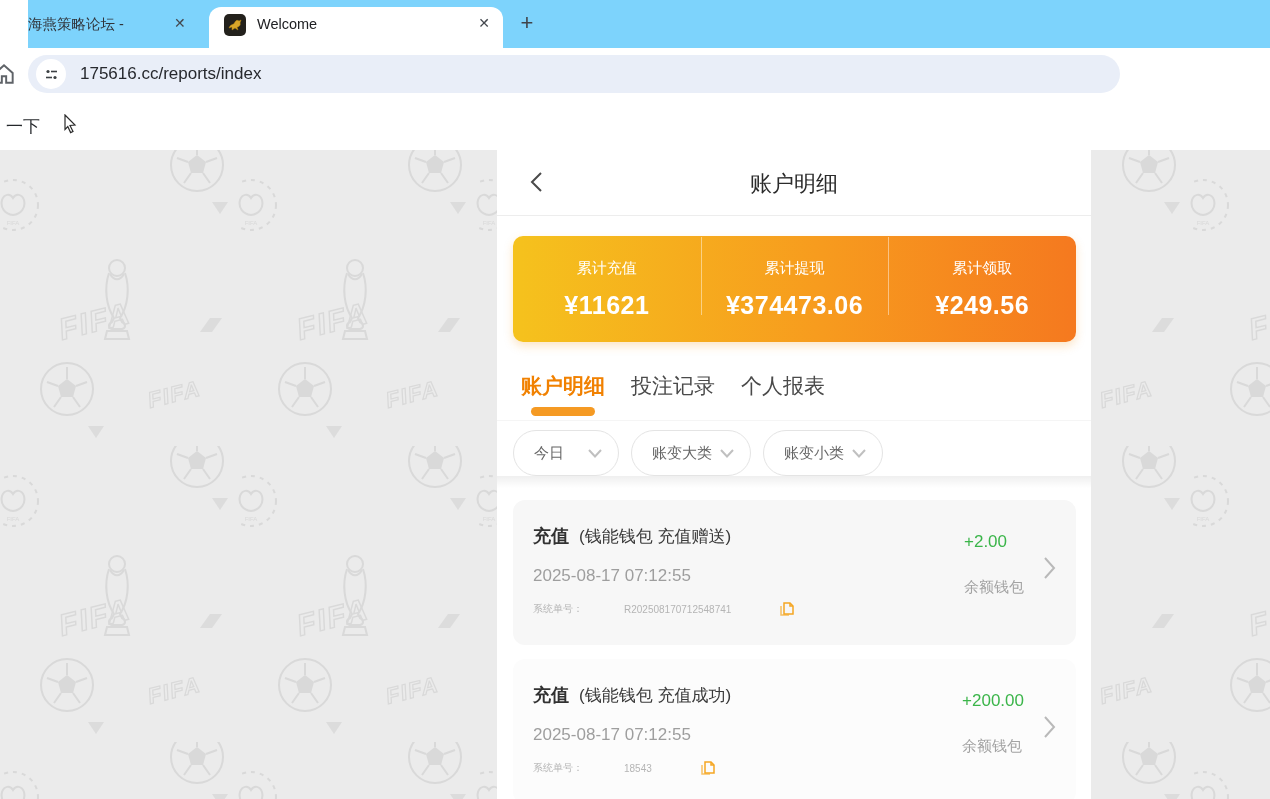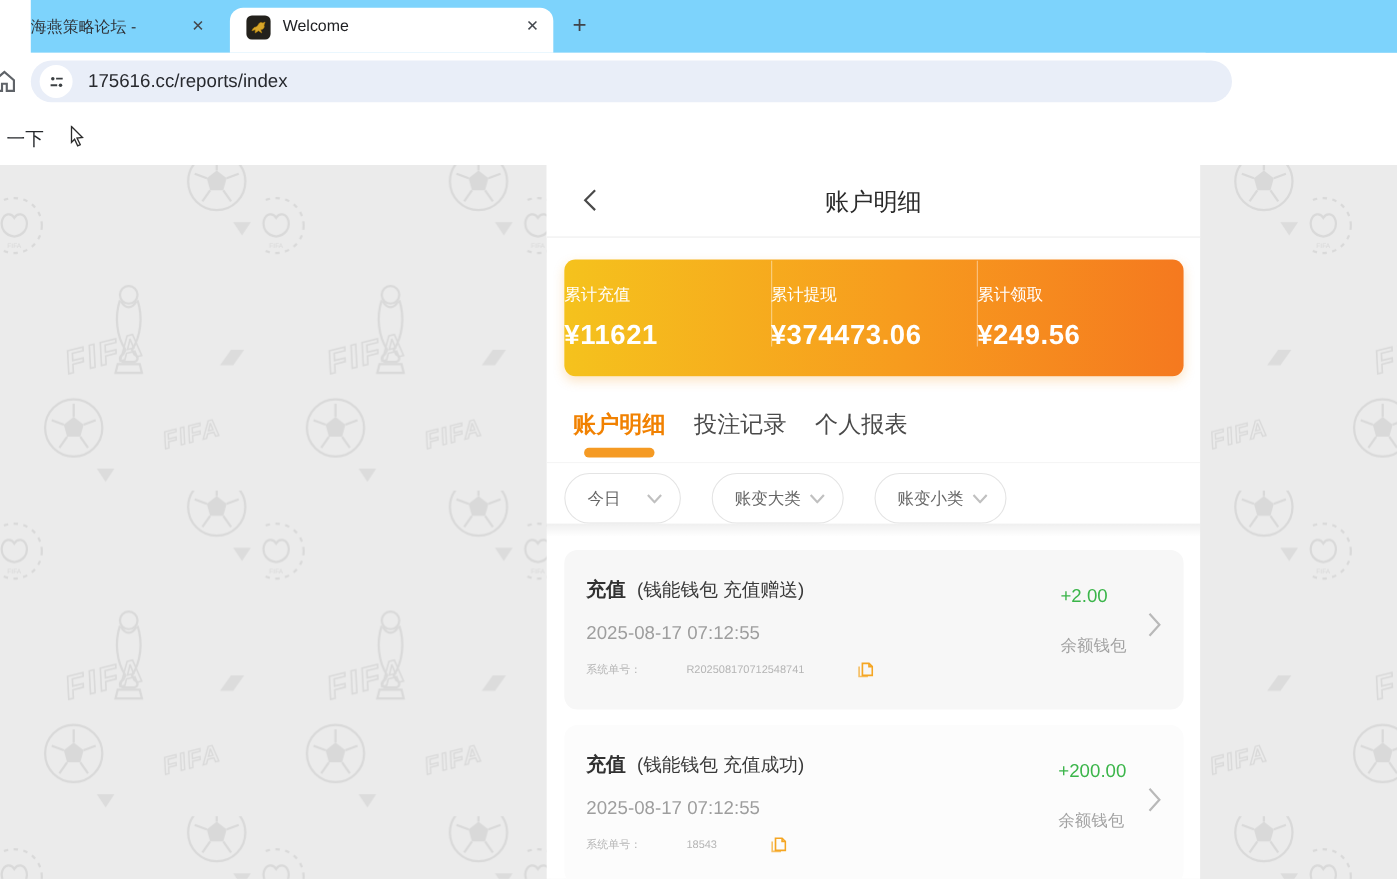--- a/index.html
+++ b/index.html
@@ -39,34 +39,34 @@
 
   
   .panel { position:absolute; left:497px; top:150px; width:594px; height:649px; background:#fff; }
   .panel-header { position:relative; height:66px; background:#fff; border-bottom:1px solid #ededed; }
   .back-btn { position:absolute; left:30px; top:19px; width:26px; height:26px; }
   .panel-title { position:absolute; left:0; right:0; top:19px; text-align:center; font-size:22px; color:#2b2b2b; }
 
   .stats-card { margin:20px 15px 0 16px; height:106px; border-radius:10px;
       background:linear-gradient(90deg,#f5c21d 0%,#f79b1e 55%,#f5791f 100%);
       display:flex; align-items:center; box-shadow:0 4px 10px rgba(244,150,30,.25); }
-  .stat-col { flex:1; text-align:left; position:relative; }
+  .stat-col { flex:1; text-align:center; position:relative; }
   .stat-col + .stat-col::before { content:""; position:absolute; left:0; top:-22px; width:1px; height:78px;
       background:rgba(255,255,255,.45); }
   .stat-label { font-size:15px; color:#fff; }
   .stat-value { margin-top:13px; font-size:25px; font-weight:bold; color:#fff; letter-spacing:.5px; }
 
   .seg-tabs { display:flex; gap:26px; margin:30px 0 0 24px; }
   .seg-tab { font-size:21px; color:#4a4a4a; position:relative; padding-bottom:20px; }
   .seg-tab.active { color:#f18101; font-weight:bold; }
   .seg-tab.active .underline { position:absolute; left:50%; transform:translateX(-50%); bottom:4px;
       width:64px; height:9px; border-radius:5px; background:#f59a23; }
   .seg-divider { height:1px; background:#f5f5f5; }
 
-  .filters { display:flex; gap:28px; margin:9px 0 0 16px; }
+  .filters { display:flex; gap:12px; margin:9px 0 0 16px; }
   .filter-pill { height:46px; border:1px solid #e4e4e4; border-radius:23px; background:#fff;
       display:flex; align-items:center; padding:0 16px 0 20px; }
   .filter-pill.w1 { width:106px; }
   .filter-pill.w2 { width:120px;justify-content:space-between; }
   .filter-label { font-size:15px; color:#666; flex:1; }
 
   .panel-shadow { height:12px; background:linear-gradient(#00000010,transparent); }
 
   .tx-list { padding:12px 15px 0 16px; }
   .tx-card { position:relative; border-radius:12px; padding:24px 20px 22px 20px; margin-bottom:14px; min-height:145px; }

